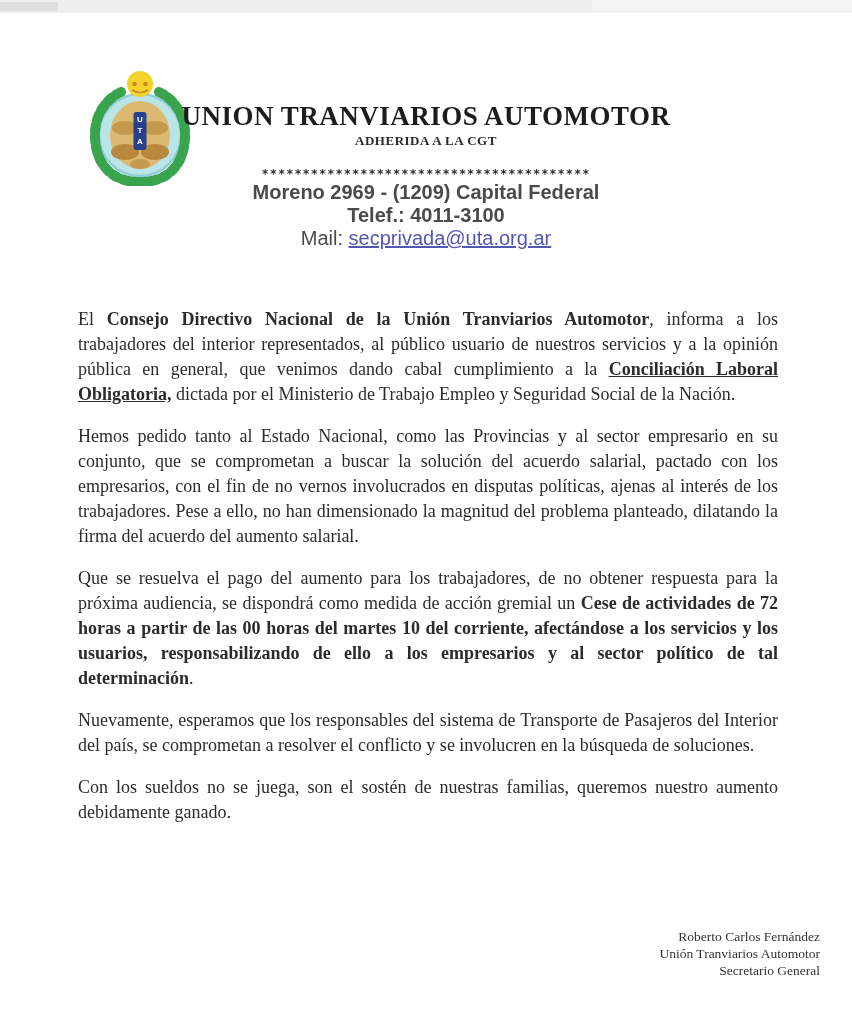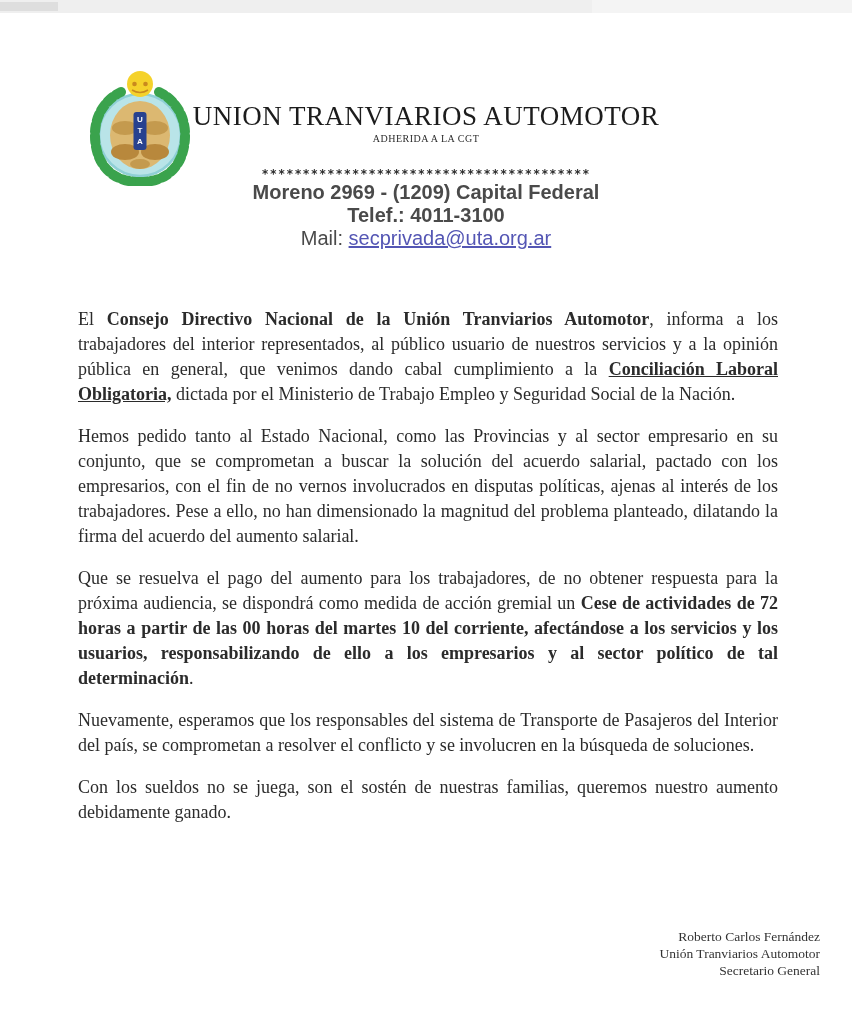--- a/index.html
+++ b/index.html
@@ -14,25 +14,25 @@
   
   .top-strip { position:absolute; left:0; top:0; width:852px; height:13px; background:#efefef; }
   .top-strip .mark-left { position:absolute; left:0; top:2px; width:58px; height:9px; background:#dedede; }
   .top-strip .mark-right { position:absolute; left:592px; top:0; width:260px; height:13px; background:#f4f4f4; }
 
   
   .uta-logo { position:absolute; left:88px; top:70px; width:104px; height:116px; }
   .cgt-logo { position:absolute; left:672px; top:80px; width:106px; height:106px; }
   .title-block { position:absolute; left:0; top:101px; width:852px; text-align:center; }
   .org-title {
-    font-size:27px; font-weight:normal; color:#1c1c1c;
+    font-size:27px; font-weight:bold; color:#1c1c1c;
     letter-spacing:0.5px; line-height:30px;
   }
   .org-subtitle {
-    font-size:10px; font-weight:normal; color:#2b2b2b;
+    font-size:13px; font-weight:bold; color:#2b2b2b;
     letter-spacing:0.5px; margin-top:2px;
   }
 
   
   .address-block {
     position:absolute; left:0; top:167px; width:852px; text-align:center;
     font-family:"Liberation Sans","DejaVu Sans",sans-serif;
   }
   .stars {
     font-family:"DejaVu Sans Mono","Liberation Mono",monospace;

